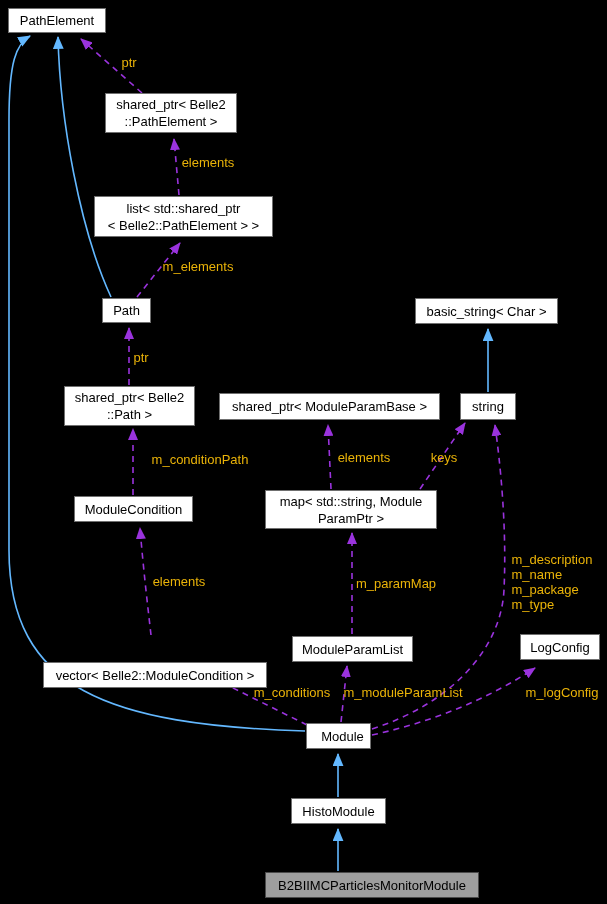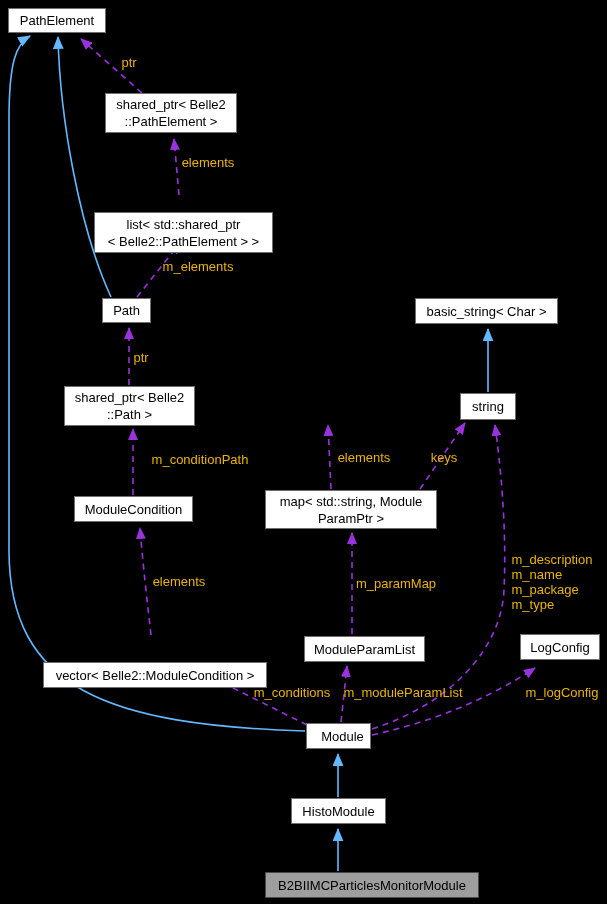--- a/index.html
+++ b/index.html
@@ -95,32 +95,33 @@
     <path class="edge-usage" d="M420,489 L465,423" marker-end="url(#arrow-purple)"></path>
     <path class="edge-usage" d="M352,634 L352,533" marker-end="url(#arrow-purple)"></path>
     <path class="edge-usage" d="M341,722 L347,666" marker-end="url(#arrow-purple)"></path>
     <path class="edge-usage" d="M372,729 C450,704 501,650 504,590 C507,525 500,462 495,425" marker-end="url(#arrow-purple)"></path>
     <path class="edge-usage" d="M372,735 C432,722 488,699 535,668" marker-end="url(#arrow-purple)"></path>
   </svg>
 
   <div class="node" style="left:8px;   top:8px;   width:98px;  height:25px;">PathElement</div>
   <div class="node" style="left:105px; top:93px;  width:132px; height:40px;">shared_ptr&lt; Belle2
 ::PathElement &gt;</div>
-  <div class="node" style="left:94px;  top:196px; width:179px; height:41px;margin-top:16px;">list&lt; std::shared_ptr
+  <div class="node" style="left:94px;  top:196px; width:179px; height:41px;">list&lt; std::shared_ptr
 &lt; Belle2::PathElement &gt; &gt;</div>
   <div class="node" style="left:102px; top:298px; width:49px;  height:25px;text-align:right;">Path</div>
   <div class="node" style="left:64px;  top:386px; width:131px; height:40px;">shared_ptr&lt; Belle2
 ::Path &gt;</div>
   <div class="node" style="left:415px; top:298px; width:143px; height:26px;">basic_string&lt; Char &gt;</div>
+  <div class="node" style="left:219px; top:393px; width:221px; height:27px;">shared_ptr&lt; ModuleParamBase &gt;</div>
   <div class="node" style="left:460px; top:393px; width:56px;  height:27px;">string</div>
   <div class="node" style="left:74px;  top:496px; width:119px; height:26px;">ModuleCondition</div>
   <div class="node" style="left:265px; top:490px; width:172px; height:39px;">map&lt; std::string, Module
 ParamPtr &gt;</div>
   <div class="node" style="left:43px;  top:636px; width:224px; height:26px;margin-top:26px;">vector&lt; Belle2::ModuleCondition &gt;</div>
-  <div class="node" style="left:304px; top:636px; width:121px; height:26px;">ModuleParamList</div>
+  <div class="node" style="left:292px; top:636px; width:121px; height:26px;">ModuleParamList</div>
   <div class="node" style="left:520px; top:634px; width:80px;  height:26px;">LogConfig</div>
   <div class="node" style="left:306px; top:723px; width:65px;  height:26px;padding-left:8px;">Module</div>
   <div class="node" style="left:291px; top:798px; width:95px;  height:26px;">HistoModule</div>
   <div class="node highlight" style="left:231px; top:872px; width:214px; height:26px;">B2BIIMCParticlesMonitorModule</div>
 
   <div class="elabel" style="left:129px; top:62px;">ptr</div>
   <div class="elabel" style="left:208px; top:162px;">elements</div>
   <div class="elabel" style="left:198px; top:266px;">m_elements</div>
   <div class="elabel" style="left:141px; top:357px;">ptr</div>
   <div class="elabel" style="left:184px; top:459px;margin-left:16px;">m_conditionPath</div>

